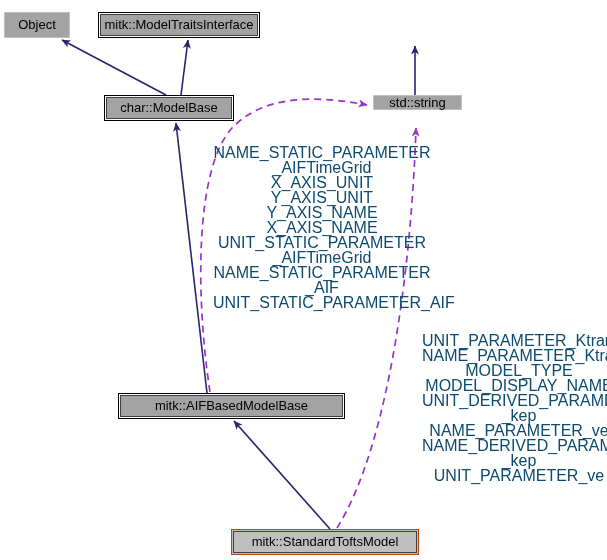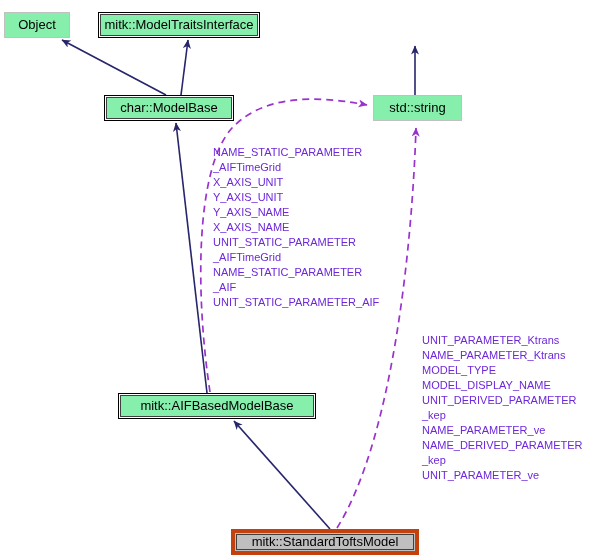--- a/index.html
+++ b/index.html
@@ -27,21 +27,21 @@
   .node {
     position: absolute;
     box-sizing: border-box;
     display: flex;
     align-items: center;
     justify-content: center;
     text-align: center;
     font-size: 13px;
     line-height: 14px;
     color: #000000;
-    background: #86efac;
+    background: #a3a3a3;
     white-space: pre-line;
     letter-spacing: 0px;
   }
   .node.ext {
     border: 1px solid #c0c0c0;
   }
   .node.own {
     border: 1px solid #000000;
     box-shadow: 0 0 0 1px #ffffff inset, 0 0 0 0 #000;
   }
@@ -50,37 +50,38 @@
     position: absolute;
     left: 1px;
     top: 1px;
     right: 1px;
     bottom: 1px;
     border: 1px solid #404040;
     pointer-events: none;
   }
   .node.focus {
     background: #bfbfbf;
-    border: 4px solid #c2410c;
+    border: 1px solid #c2410c;
   }
   .node.focus::after {
     content: "";
     position: absolute;
     left: 1px;
     top: 1px;
     right: 1px;
     bottom: 1px;
     border: 1px solid #404040;
     pointer-events: none;
   }
   .edge-label {
     position: absolute;
-    font-size: 11px;
+    font-size: 16px;
     line-height: 15px;
-    color: #6d28d9;
+    color: #0c4a6e;
+    text-align: center;
     white-space: pre-line;
     pointer-events: none;
   }
 </style>
 </head>
 <body>
 
 <div id="diagram">
 
   <svg id="edges" viewBox="0 0 607 560" width="607" height="560" xmlns="http://www.w3.org/2000/svg">
@@ -106,25 +107,25 @@
     <path d="M210,392 C196,300 194,170 232,128 C268,90 330,98 367,105" fill="none" stroke="#9a32cd" stroke-width="1.7" stroke-dasharray="7,5" marker-end="url(#purple-arrow)"></path>
 
     <path d="M337,528 C392,440 412,250 416,128" fill="none" stroke="#9a32cd" stroke-width="1.7" stroke-dasharray="7,5" marker-end="url(#purple-arrow)"></path>
   </svg>
 
   <div class="node ext" style="left:4px;   top:12px;  width:66px;  height:26px;">Object</div>
 
   <div class="node own" style="left:98px;  top:12px;  width:162px; height:26px;">mitk::ModelTraitsInterface</div>
 
 
-  <div class="node ext" style="left:373px; top:95px;  width:89px;  height:26px;">std::string</div>
+  <div class="node ext" style="left:373px; top:95px;  width:89px;  height:15px;">std::string</div>
 
   <div class="node own" style="left:104px; top:95px;  width:130px; height:26px;">char::ModelBase</div>
 
-  <div class="node own" style="left:118px; top:393px; width:198px; height:26px;">mitk::AIFBasedModelBase</div>
+  <div class="node own" style="left:118px; top:393px; width:227px; height:26px;">mitk::AIFBasedModelBase</div>
 
   <div class="node focus" style="left:231px; top:529px; width:188px; height:26px;">mitk::StandardToftsModel</div>
 
   <div class="edge-label" style="left:213px; top:145px; width:218px;">NAME_STATIC_PARAMETER
 _AIFTimeGrid
 X_AXIS_UNIT
 Y_AXIS_UNIT
 Y_AXIS_NAME
 X_AXIS_NAME
 UNIT_STATIC_PARAMETER

